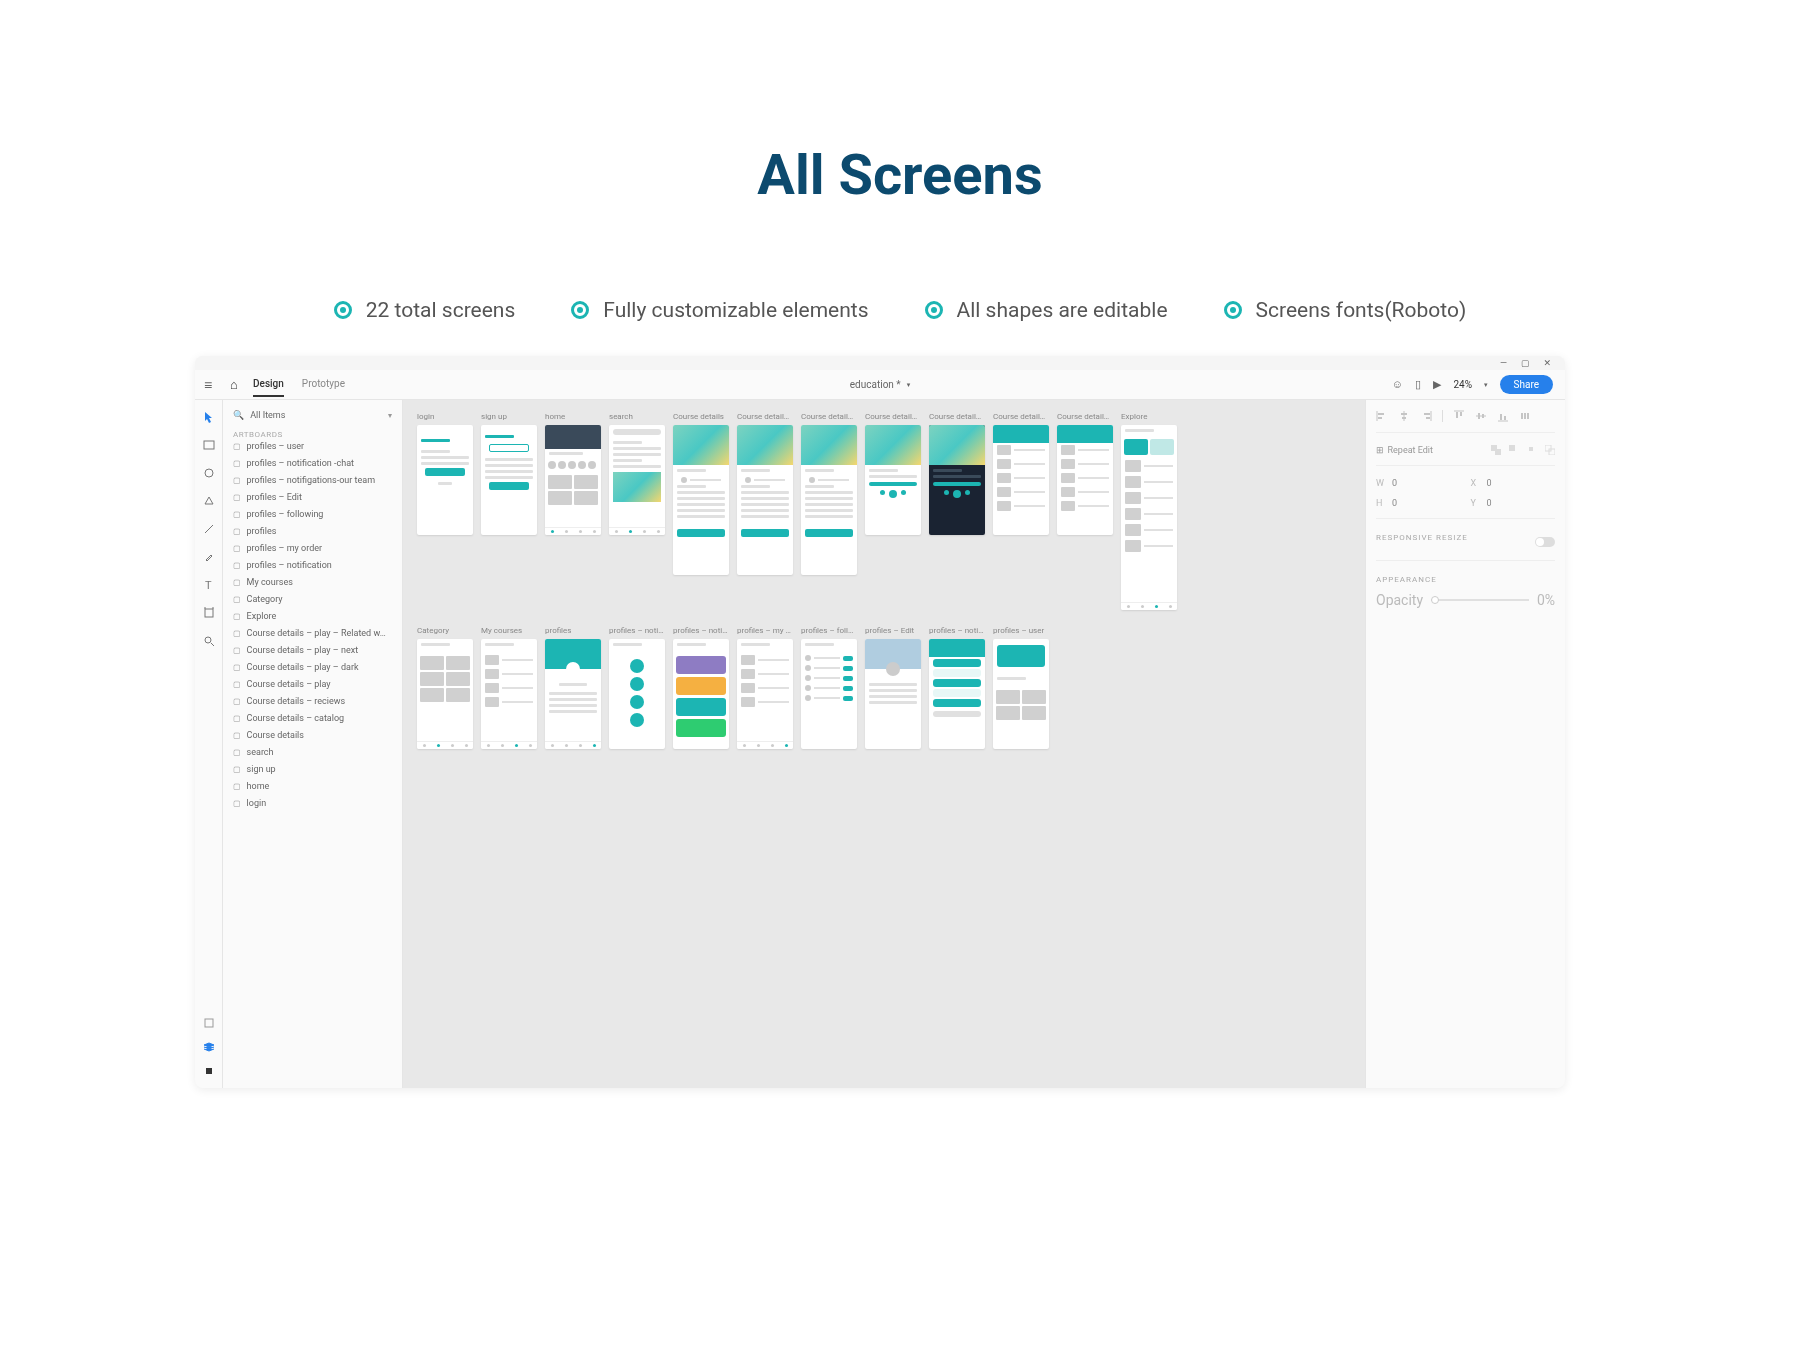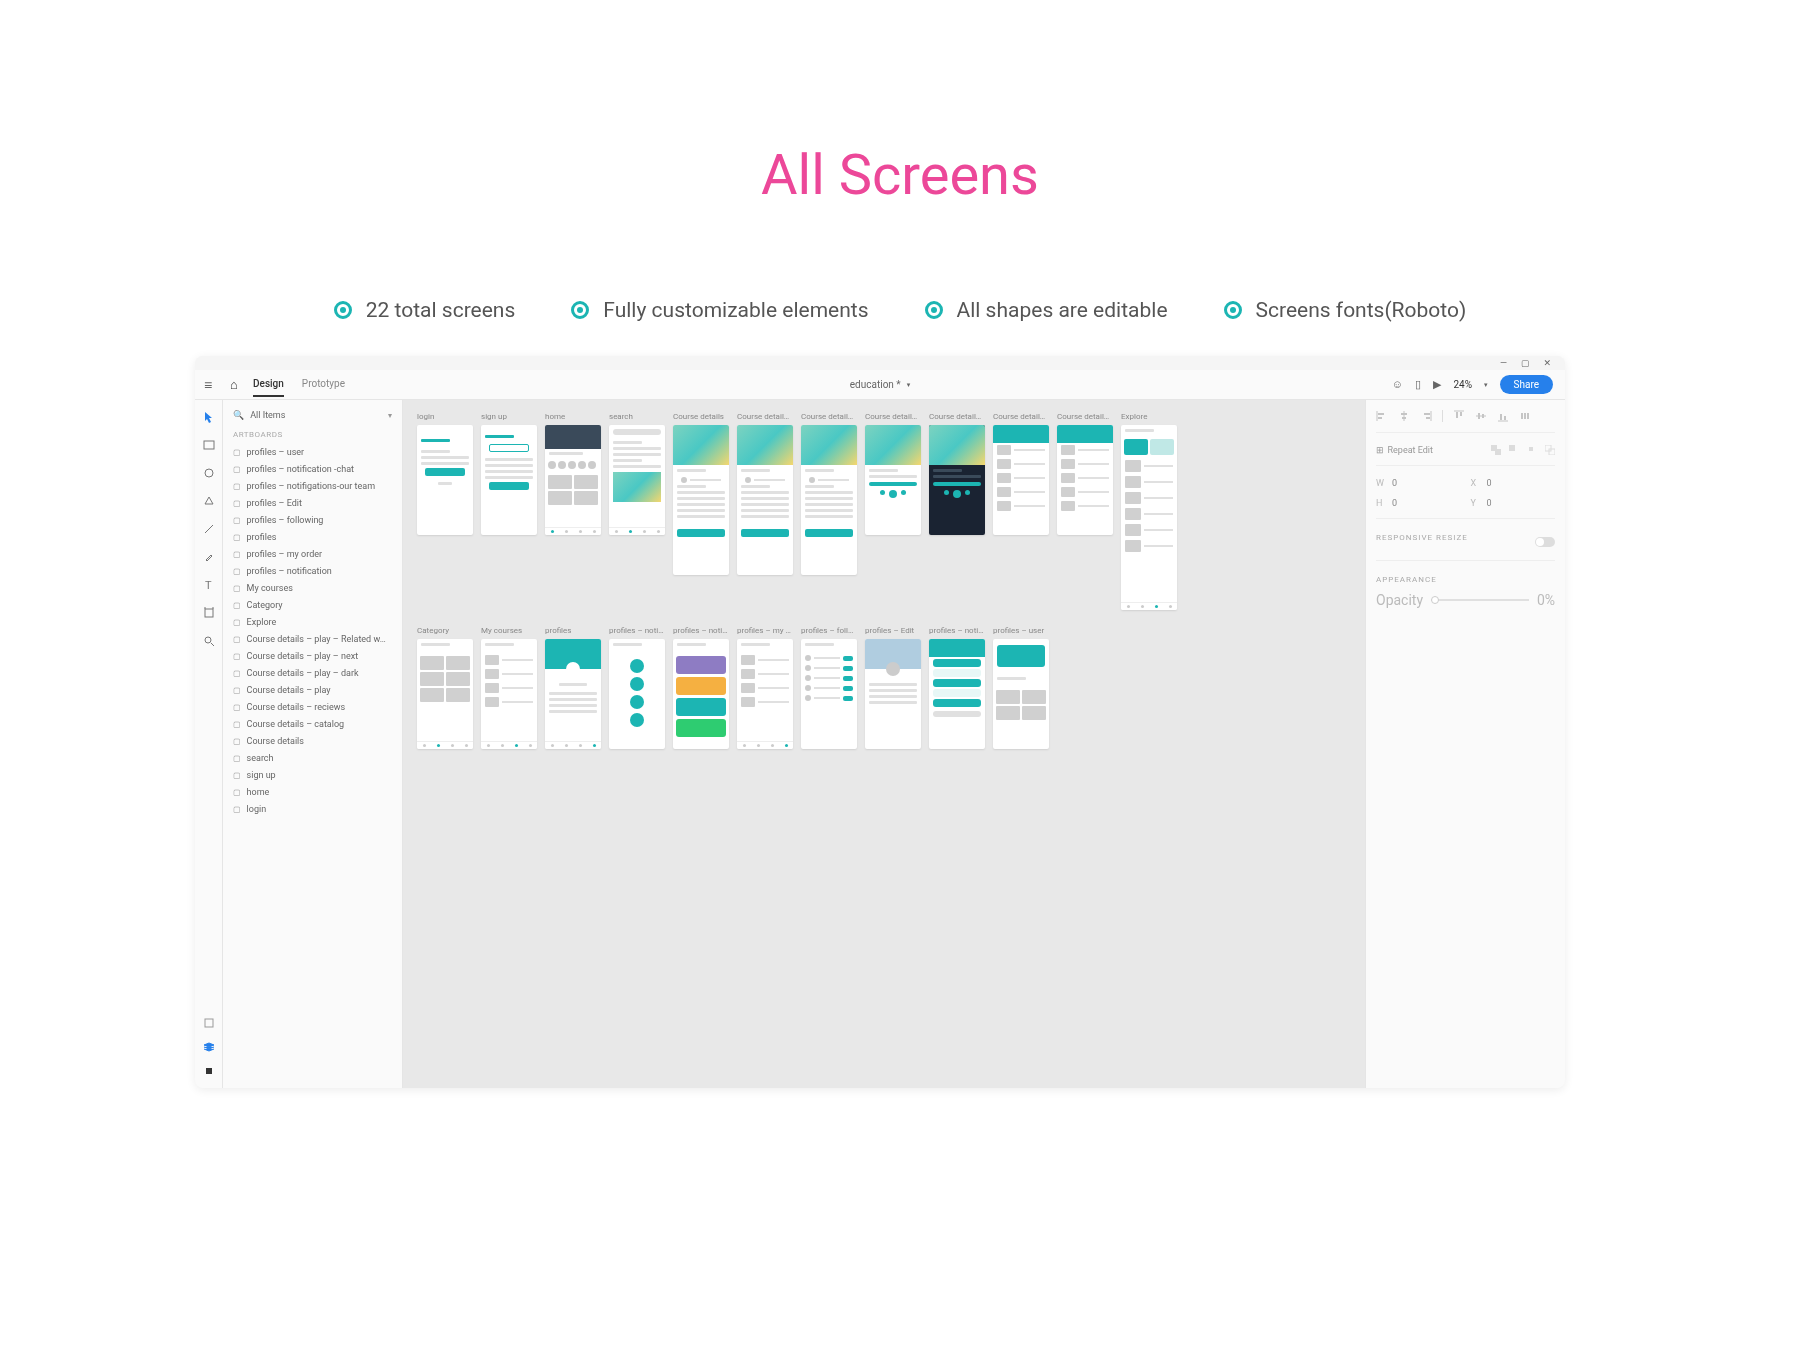--- a/index.html
+++ b/index.html
@@ -1,17 +1,17 @@
 <!DOCTYPE html>
 <html><head>
 <meta charset="utf-8">
 <style>
 *{margin:0;padding:0;box-sizing:border-box;font-family:-apple-system,BlinkMacSystemFont,"Segoe UI",Roboto,sans-serif;}
 body{background:#fff;width:1800px;height:1360px;position:relative;}
-.page-title{color:#ec4899;font-size:56px;font-weight:400;text-align:center;padding-top:142px;margin-bottom:90px;}
+.page-title{color:#0c4a6e;font-size:56px;font-weight:700;text-align:center;padding-top:142px;margin-bottom:90px;}
 .features{display:flex;justify-content:center;gap:56px;padding:0 60px;margin-bottom:60px;}
 .feature{display:flex;align-items:center;gap:14px;}
 .feature-dot{width:18px;height:18px;border:3px solid #1cb5b3;border-radius:50%;position:relative;}
 .feature-dot::after{content:"";position:absolute;width:6px;height:6px;background:#1cb5b3;border-radius:50%;top:50%;left:50%;transform:translate(-50%,-50%);}
 .feature-text{color:#555;font-size:21px;}
 .app-window{position:absolute;left:195px;top:356px;width:1370px;height:732px;background:#f5f5f5;border-radius:8px;overflow:hidden;box-shadow:0 2px 10px rgba(0,0,0,0.08);}
 .window-controls{height:14px;background:#f5f5f5;display:flex;justify-content:flex-end;align-items:center;gap:14px;padding-right:14px;font-size:9px;color:#666;}
 .win-btn{cursor:pointer;}
 .top-bar{height:30px;background:#fafafa;display:flex;align-items:center;border-bottom:1px solid #e5e5e5;}
 .hamburger{width:26px;text-align:center;font-size:14px;color:#666;cursor:pointer;}
@@ -27,21 +27,21 @@
 .main-area{display:flex;height:calc(100% - 44px);}
 .tool-rail{width:28px;background:#fafafa;border-right:1px solid #e5e5e5;display:flex;flex-direction:column;align-items:center;padding-top:10px;gap:14px;position:relative;}
 .tool{width:14px;height:14px;display:flex;align-items:center;justify-content:center;cursor:pointer;}
 .tool svg{width:12px;height:12px;}
 .tool-bottom{position:absolute;bottom:10px;display:flex;flex-direction:column;gap:10px;align-items:center;}
 .layers-panel{width:180px;background:#fafafa;border-right:1px solid #e5e5e5;padding:10px 10px;}
 .search-row{display:flex;align-items:center;gap:6px;margin-bottom:10px;}
 .search-icon{font-size:9px;color:#999;}
 .search-text{font-size:9px;color:#666;flex:1;}
 .chevron{font-size:8px;color:#999;}
-.section-label{font-size:8px;color:#aaa;letter-spacing:0.5px;margin-bottom:6px;text-transform:uppercase;}
+.section-label{font-size:8px;color:#aaa;letter-spacing:0.5px;text-transform:uppercase;}
 .artboard-list{display:flex;flex-direction:column;gap:3px;}
 .artboard-item{display:flex;align-items:center;gap:6px;font-size:9px;color:#666;padding:2px 0;cursor:pointer;white-space:nowrap;overflow:hidden;text-overflow:ellipsis;}
 .artboard-icon{font-size:8px;color:#999;}
 .canvas{flex:1;background:#e8e8e8;position:relative;padding:12px 14px;overflow:hidden;}
 .artboard-row{display:flex;gap:8px;margin-bottom:16px;}
 .artboard{display:flex;flex-direction:column;}
 .artboard-label{font-size:8px;color:#888;margin-bottom:4px;white-space:nowrap;overflow:hidden;text-overflow:ellipsis;max-width:56px;}
 .screen{width:56px;background:#fff;border-radius:2px;box-shadow:0 1px 2px rgba(0,0,0,0.1);overflow:hidden;position:relative;}
 .screen.h1{height:110px;}
 .screen.h2{height:150px;}

